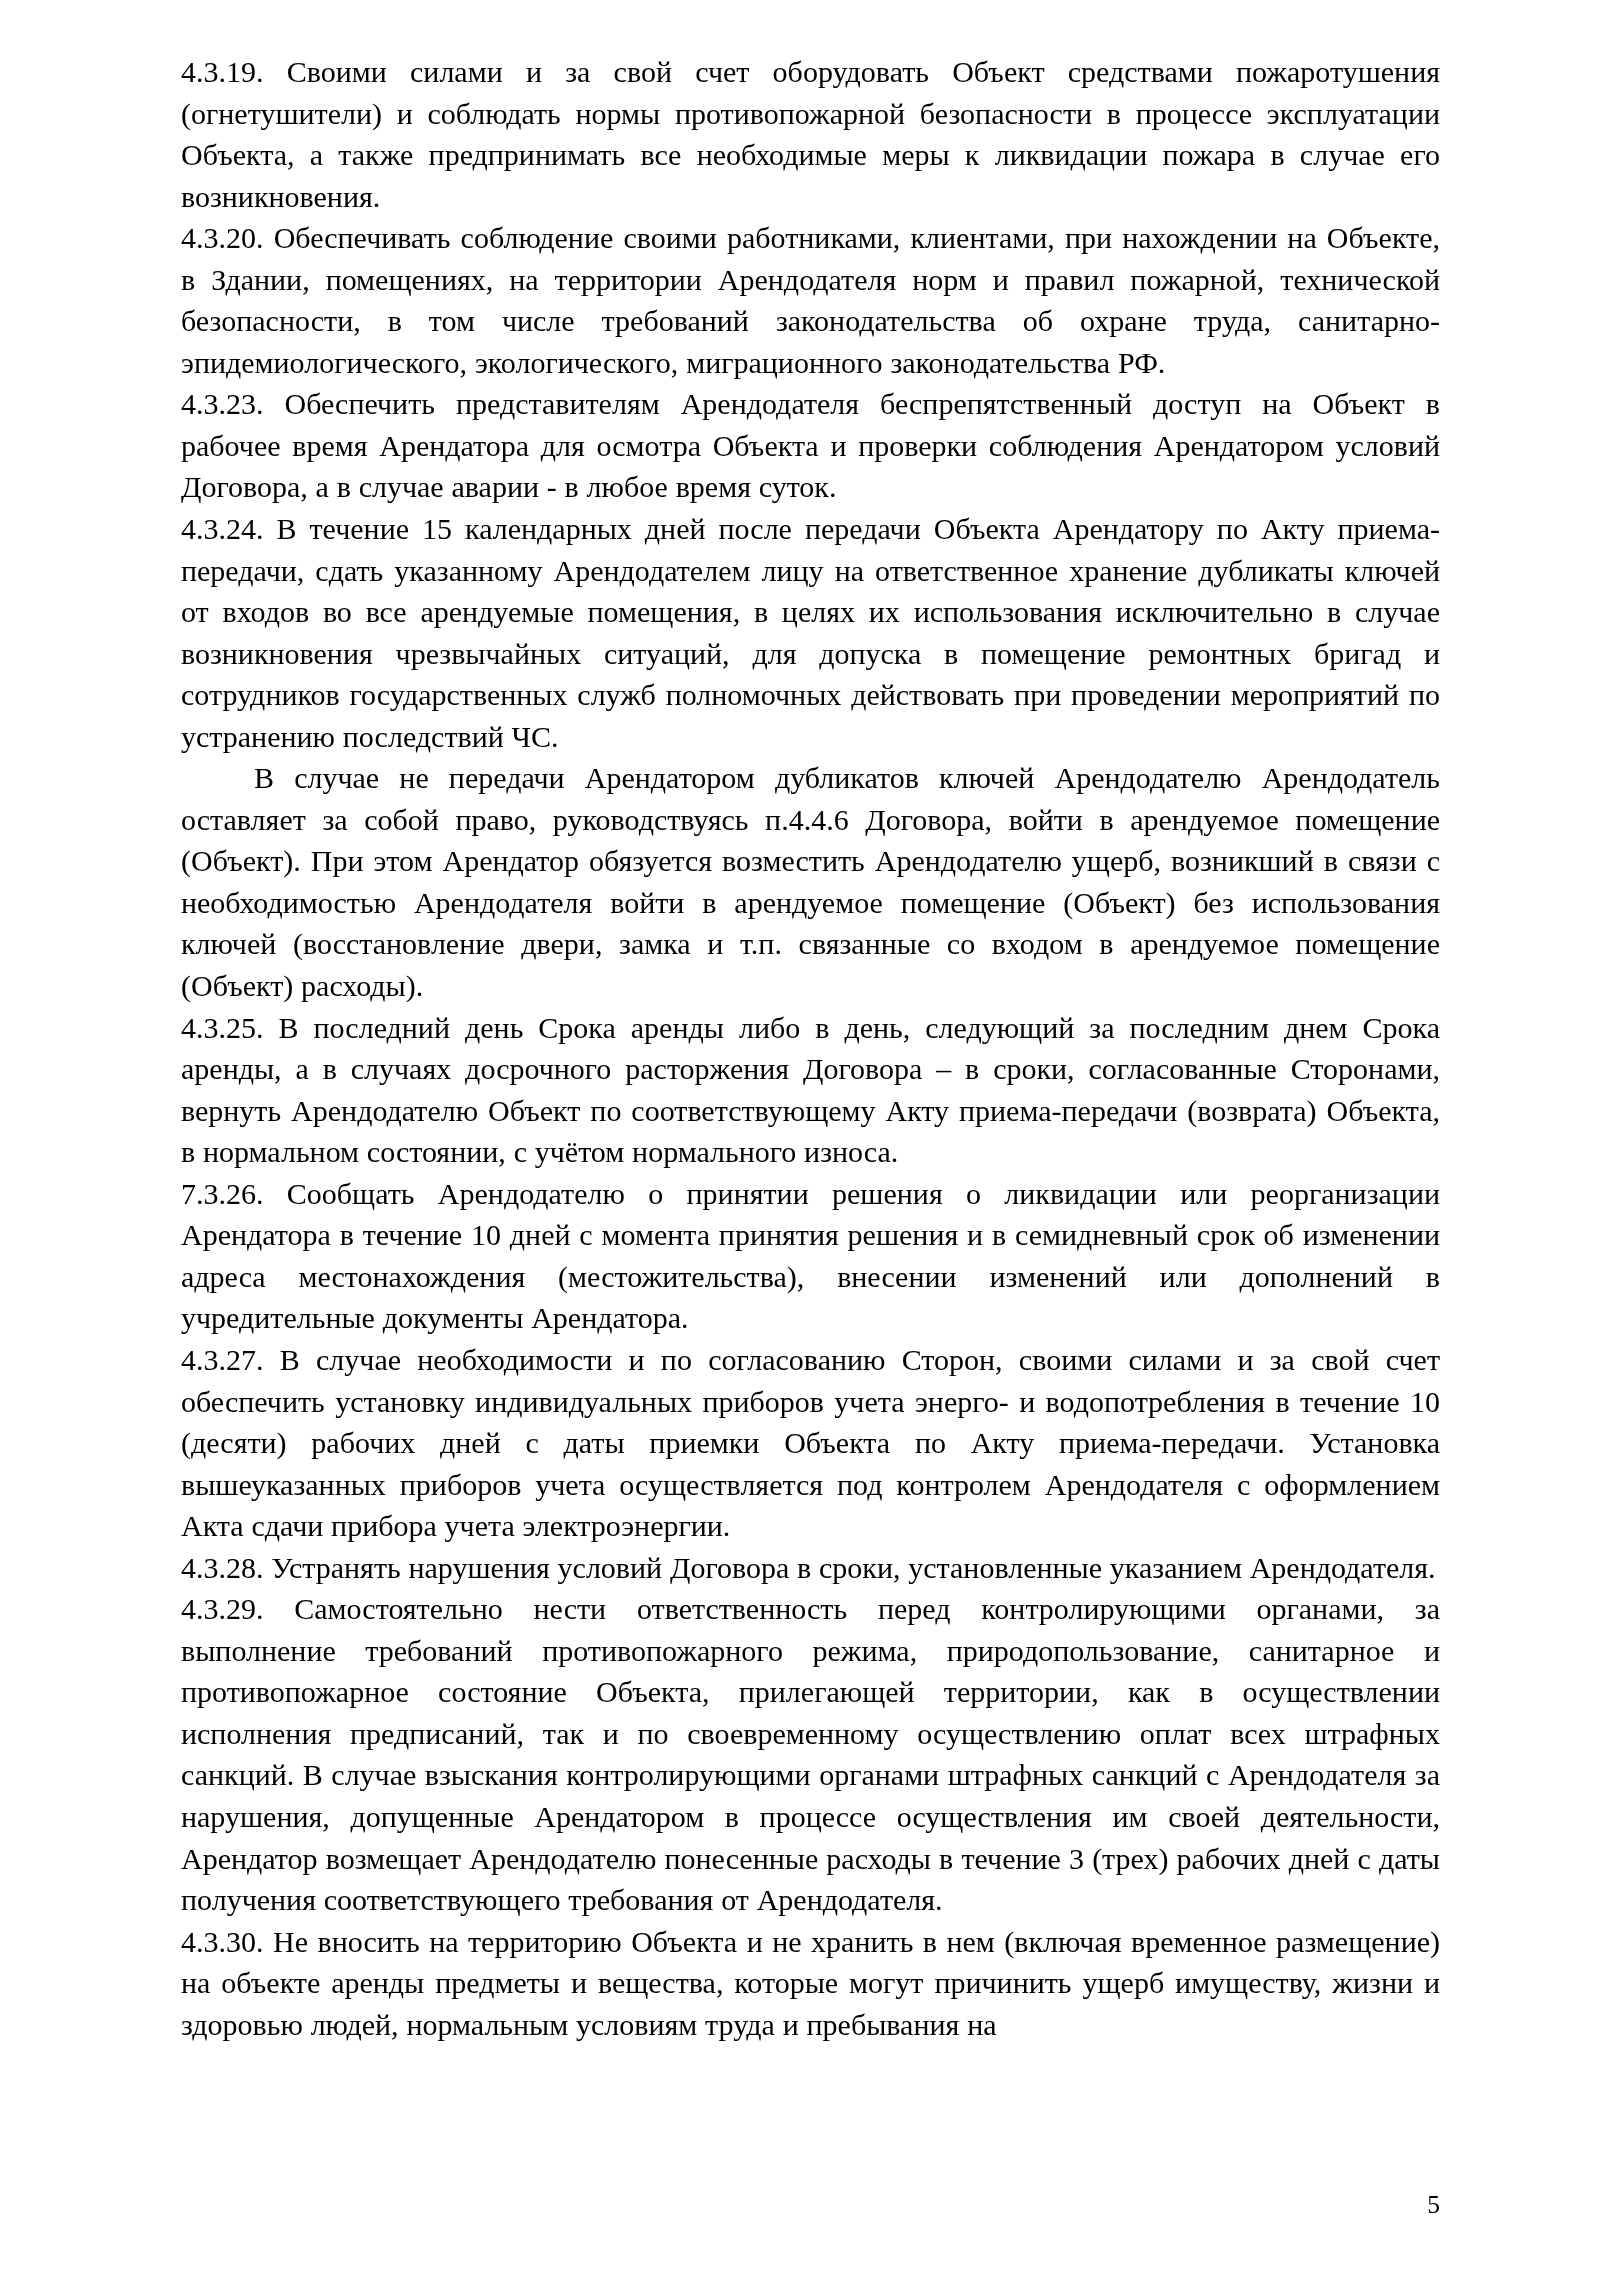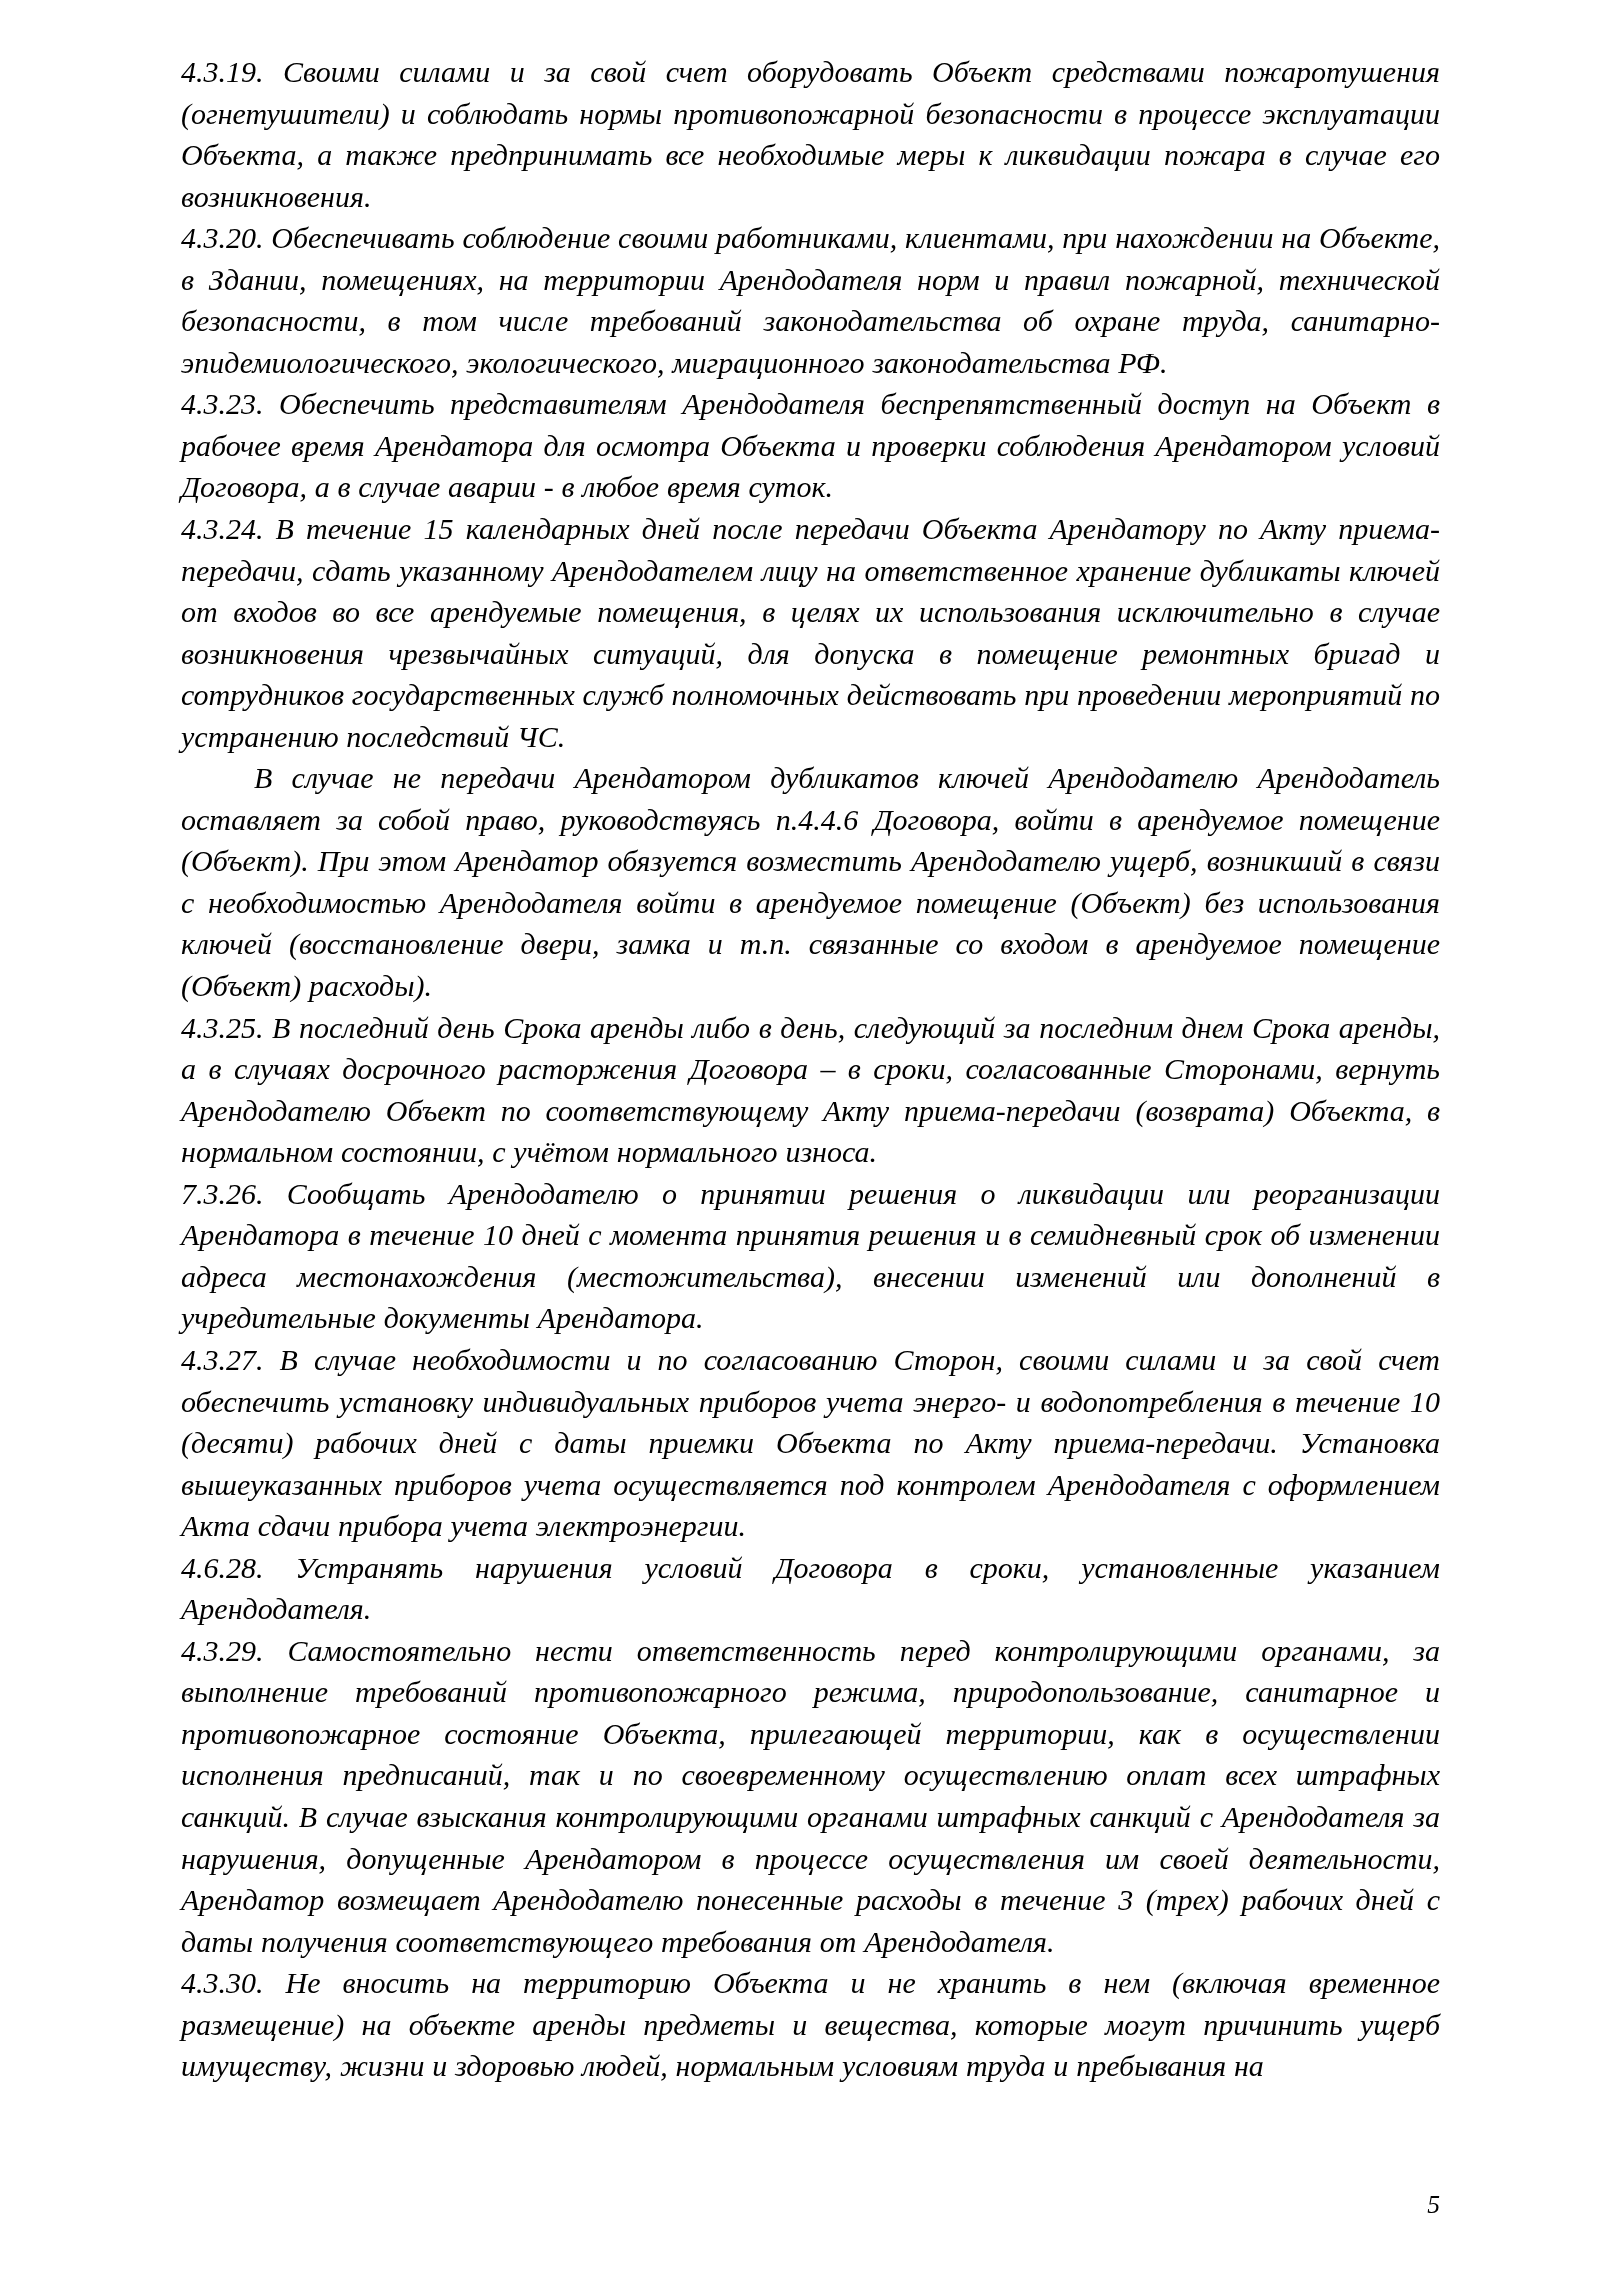--- a/index.html
+++ b/index.html
@@ -11,21 +11,20 @@
   .page {
     position: relative;
     width: 1621px;
     height: 2293px;
     background: #ffffff;
     box-sizing: border-box;
     padding: 51px 181px 0 181px;
     font-family: "Liberation Serif", "DejaVu Serif", serif;
     color: #000000;
     overflow: hidden;
-    font-style: italic;
   }
   .doc-body {
     width: 1259px;
   }
   p.clause {
     margin: 0 0 0 0;
     font-size: 30px;
     line-height: 1.385;
     text-align: justify;
     text-justify: inter-word;
@@ -55,21 +54,21 @@
   <div class="doc-body">
 
     <p class="clause">4.3.19. Своими силами и за свой счет оборудовать Объект средствами пожаротушения (огнетушители) и соблюдать нормы противопожарной безопасности в процессе эксплуатации Объекта, а также предпринимать все необходимые меры к ликвидации пожара в случае его возникновения.</p>
     <p class="clause">4.3.20. Обеспечивать соблюдение своими работниками, клиентами, при нахождении на Объекте, в Здании, помещениях, на территории Арендодателя норм и правил пожарной, технической безопасности, в том числе требований законодательства об охране труда, санитарно-эпидемиологического, экологического, миграционного законодательства РФ.</p>
     <p class="clause">4.3.23. Обеспечить представителям Арендодателя беспрепятственный доступ на Объект в рабочее время Арендатора для осмотра Объекта и проверки соблюдения Арендатором условий Договора, а в случае аварии - в любое время суток.</p>
     <p class="clause">4.3.24. В течение 15 календарных дней после передачи Объекта Арендатору по Акту приема-передачи, сдать указанному Арендодателем лицу на ответственное хранение дубликаты ключей от входов во все арендуемые помещения, в целях их использования исключительно в случае возникновения чрезвычайных ситуаций, для допуска в помещение ремонтных бригад и сотрудников государственных служб полномочных действовать при проведении мероприятий по устранению последствий ЧС.</p>
     <p class="clause indented">В случае не передачи Арендатором дубликатов ключей Арендодателю Арендодатель оставляет за собой право, руководствуясь п.4.4.6 Договора, войти в арендуемое помещение (Объект). При этом Арендатор обязуется возместить Арендодателю ущерб, возникший в связи с необходимостью Арендодателя войти в арендуемое помещение (Объект) без использования ключей (восстановление двери, замка и т.п. связанные со входом в арендуемое помещение (Объект) расходы).</p>
     <p class="clause">4.3.25. В последний день Срока аренды либо в день, следующий за последним днем Срока аренды, а в случаях досрочного расторжения Договора – в сроки, согласованные Сторонами, вернуть Арендодателю Объект по соответствующему Акту приема-передачи (возврата) Объекта, в нормальном состоянии, с учётом нормального износа.</p>
     <p class="clause">7.3.26. Сообщать Арендодателю о принятии решения о ликвидации или реорганизации Арендатора в течение 10 дней с момента принятия решения и в семидневный срок об изменении адреса местонахождения (местожительства), внесении изменений или дополнений в учредительные документы Арендатора.</p>
     <p class="clause">4.3.27. В случае необходимости и по согласованию Сторон, своими силами и за свой счет обеспечить установку индивидуальных приборов учета энерго- и водопотребления в течение 10 (десяти) рабочих дней с даты приемки Объекта по Акту приема-передачи. Установка вышеуказанных приборов учета осуществляется под контролем Арендодателя с оформлением Акта сдачи прибора учета электроэнергии.</p>
-    <p class="clause">4.6.28. Устранять нарушения условий Договора в сроки, установленные указанием Арендодателя.</p>
+    <p class="clause">4.3.28. Устранять нарушения условий Договора в сроки, установленные указанием Арендодателя.</p>
     <p class="clause">4.3.29. Самостоятельно нести ответственность перед контролирующими органами, за выполнение требований противопожарного режима, природопользование, санитарное и противопожарное состояние Объекта, прилегающей территории, как в осуществлении исполнения предписаний, так и по своевременному осуществлению оплат всех штрафных санкций. В случае взыскания контролирующими органами штрафных санкций с Арендодателя за нарушения, допущенные Арендатором в процессе осуществления им своей деятельности, Арендатор возмещает Арендодателю понесенные расходы в течение 3 (трех) рабочих дней с даты получения соответствующего требования от Арендодателя.</p>
     <p class="clause">4.3.30. Не вносить на территорию Объекта и не хранить в нем (включая временное размещение) на объекте аренды предметы и вещества, которые могут причинить ущерб имуществу, жизни и здоровью людей, нормальным условиям труда и пребывания на</p>
 
   </div>
 
   <div class="page-number">5</div>
 
 </div>
 
 

